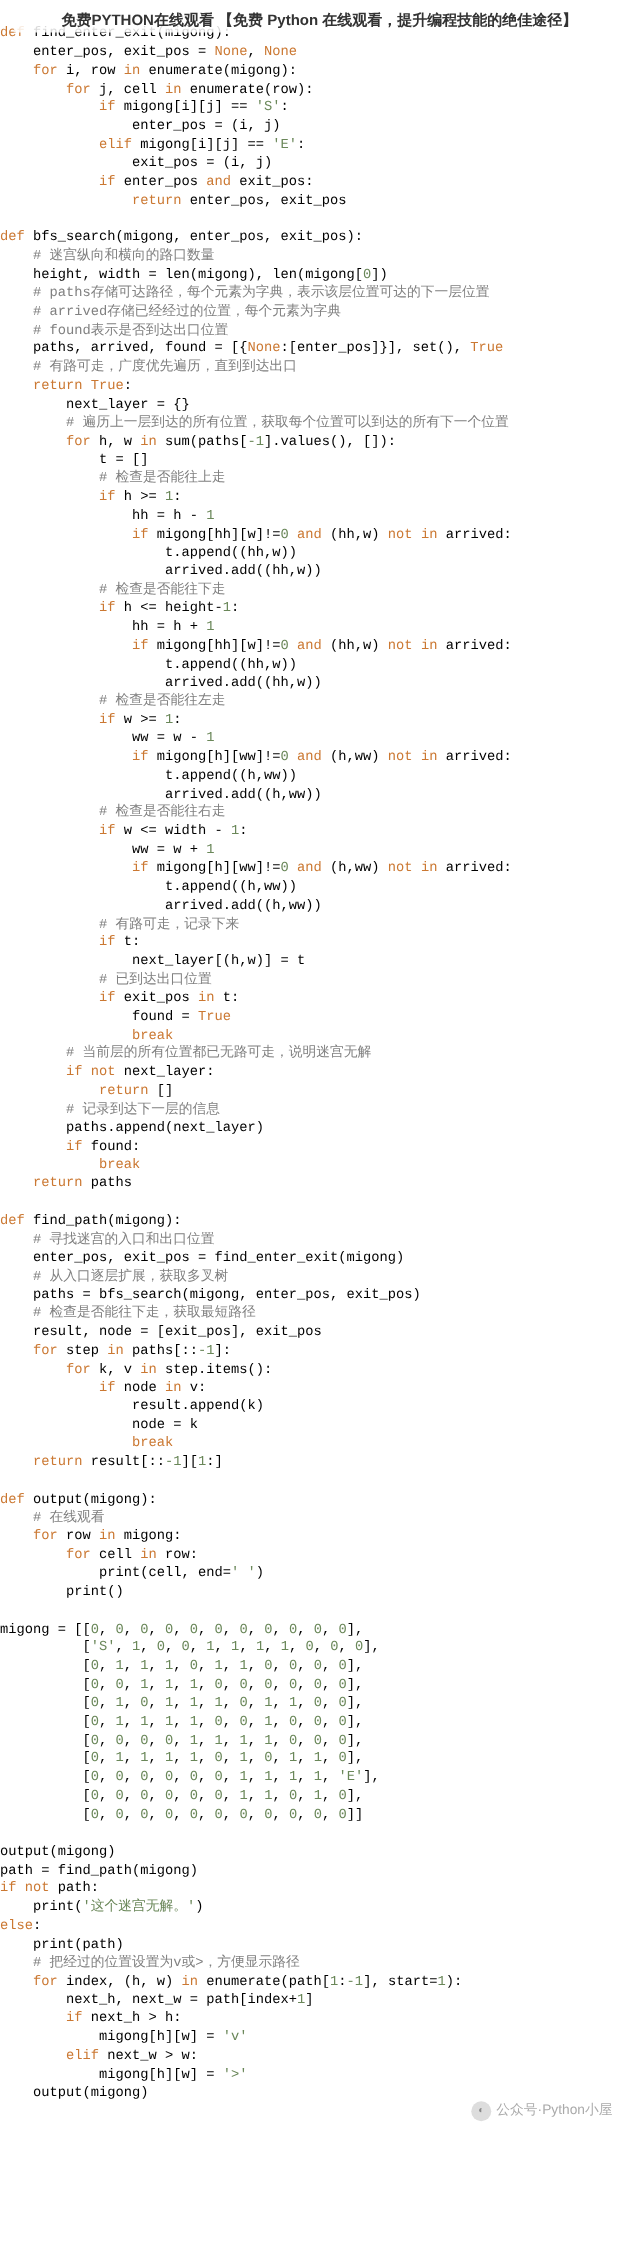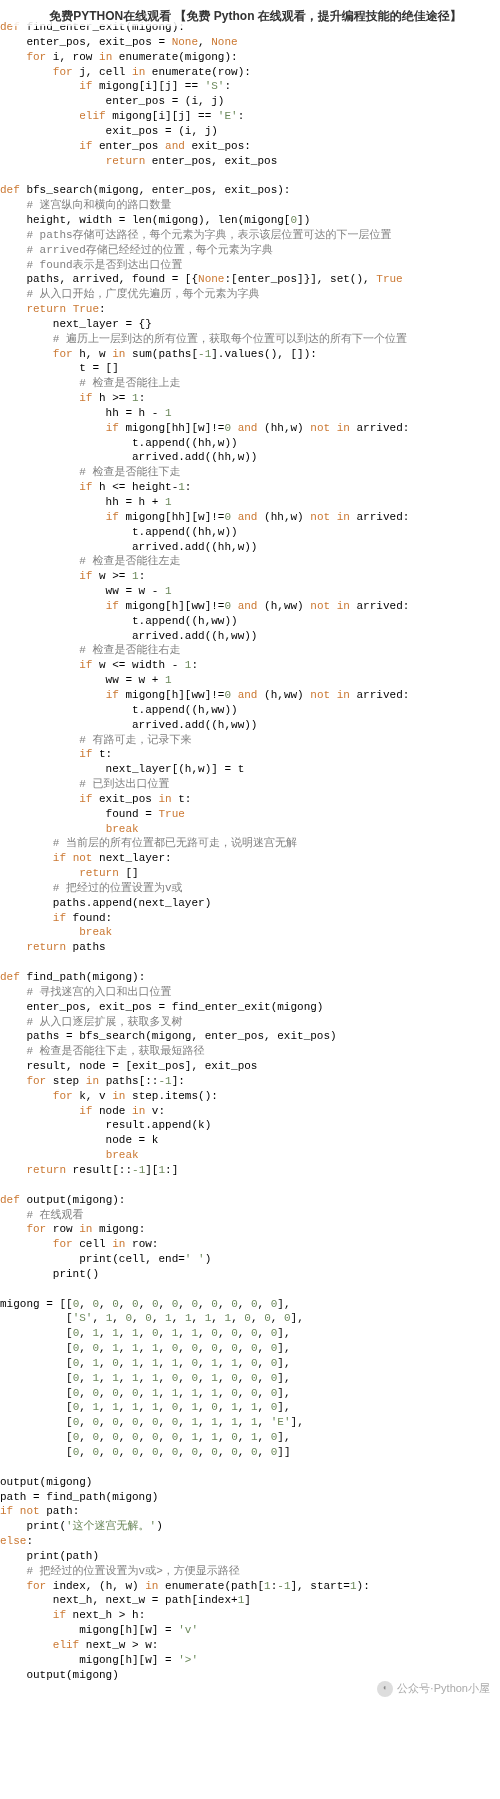--- a/index.html
+++ b/index.html
@@ -28,21 +28,21 @@
             <span class="k">if</span> enter_pos <span class="k">and</span> exit_pos:
                 <span class="k">return</span> enter_pos, exit_pos
 
 <span class="k">def</span> bfs_search(migong, enter_pos, exit_pos):
     <span class="c"># 迷宫纵向和横向的路口数量</span>
     height, width = len(migong), len(migong[<span class="s">0</span>])
     <span class="c"># paths存储可达路径，每个元素为字典，表示该层位置可达的下一层位置</span>
     <span class="c"># arrived存储已经经过的位置，每个元素为字典</span>
     <span class="c"># found表示是否到达出口位置</span>
     paths, arrived, found = [{<span class="k">None</span>:[enter_pos]}], set(), <span class="k">True</span>
-    <span class="c"># 从入口开始，广度优先遍历，每个元素为字典</span>
+    <span class="c"># 有路可走，广度优先遍历，直到到达出口</span>
     <span class="k">return</span> <span class="k">True</span>:
         next_layer = {}
         <span class="c"># 遍历上一层到达的所有位置，获取每个位置可以到达的所有下一个位置</span>
         <span class="k">for</span> h, w <span class="k">in</span> sum(paths[<span class="s">-1</span>].values(), []):
             t = []
             <span class="c"># 检查是否能往上走</span>
             <span class="k">if</span> h &gt;= <span class="s">1</span>:
                 hh = h - <span class="s">1</span>
                 <span class="k">if</span> migong[hh][w]!=<span class="s">0</span> <span class="k">and</span> (hh,w) <span class="k">not</span> <span class="k">in</span> arrived:
                     t.append((hh,w))
@@ -68,21 +68,21 @@
             <span class="c"># 有路可走，记录下来</span>
             <span class="k">if</span> t:
                 next_layer[(h,w)] = t
             <span class="c"># 已到达出口位置</span>
             <span class="k">if</span> exit_pos <span class="k">in</span> t:
                 found = <span class="k">True</span>
                 <span class="k">break</span>
         <span class="c"># 当前层的所有位置都已无路可走，说明迷宫无解</span>
         <span class="k">if</span> <span class="k">not</span> next_layer:
             <span class="k">return</span> []
-        <span class="c"># 把经过的位置设置为v或</span>
+        <span class="c"># 记录到达下一层的信息</span>
         paths.append(next_layer)
         <span class="k">if</span> found:
             <span class="k">break</span>
     <span class="k">return</span> paths
 
 <span class="k">def</span> find_path(migong):
     <span class="c"># 寻找迷宫的入口和出口位置</span>
     enter_pos, exit_pos = find_enter_exit(migong)
     <span class="c"># 从入口逐层扩展，获取多叉树</span>
     paths = bfs_search(migong, enter_pos, exit_pos)

